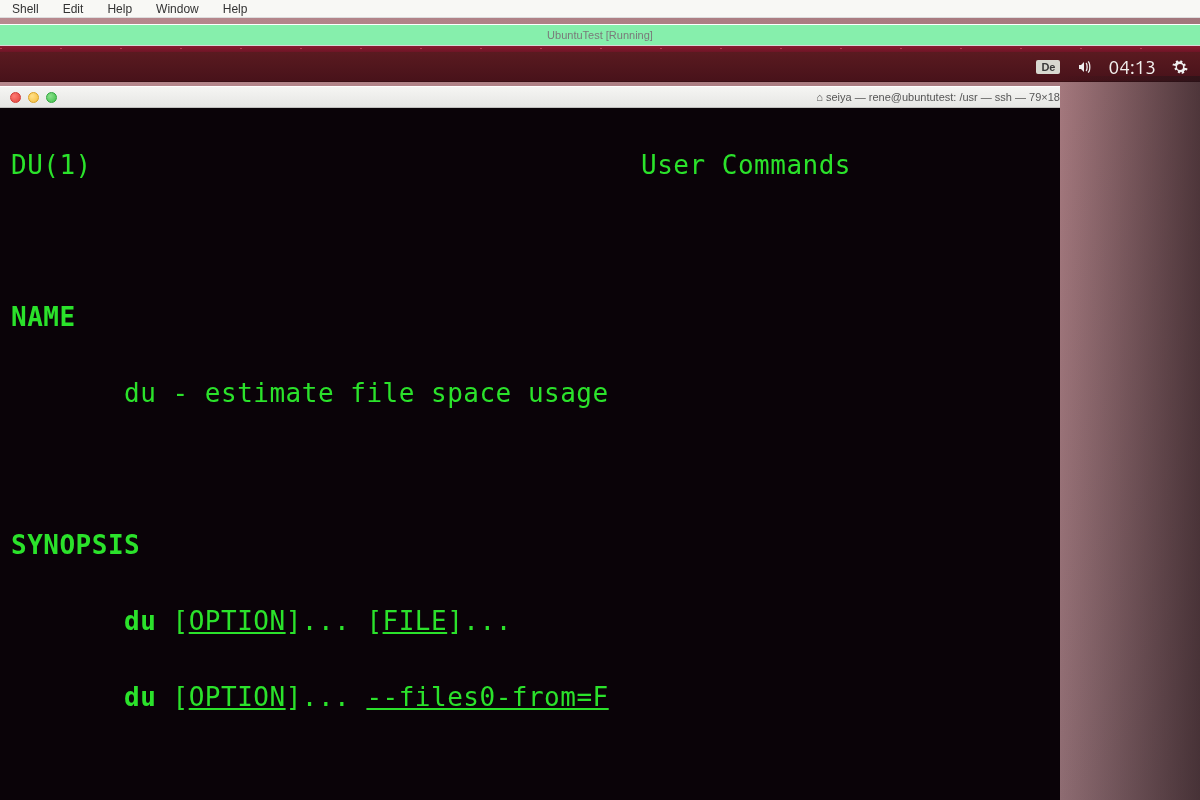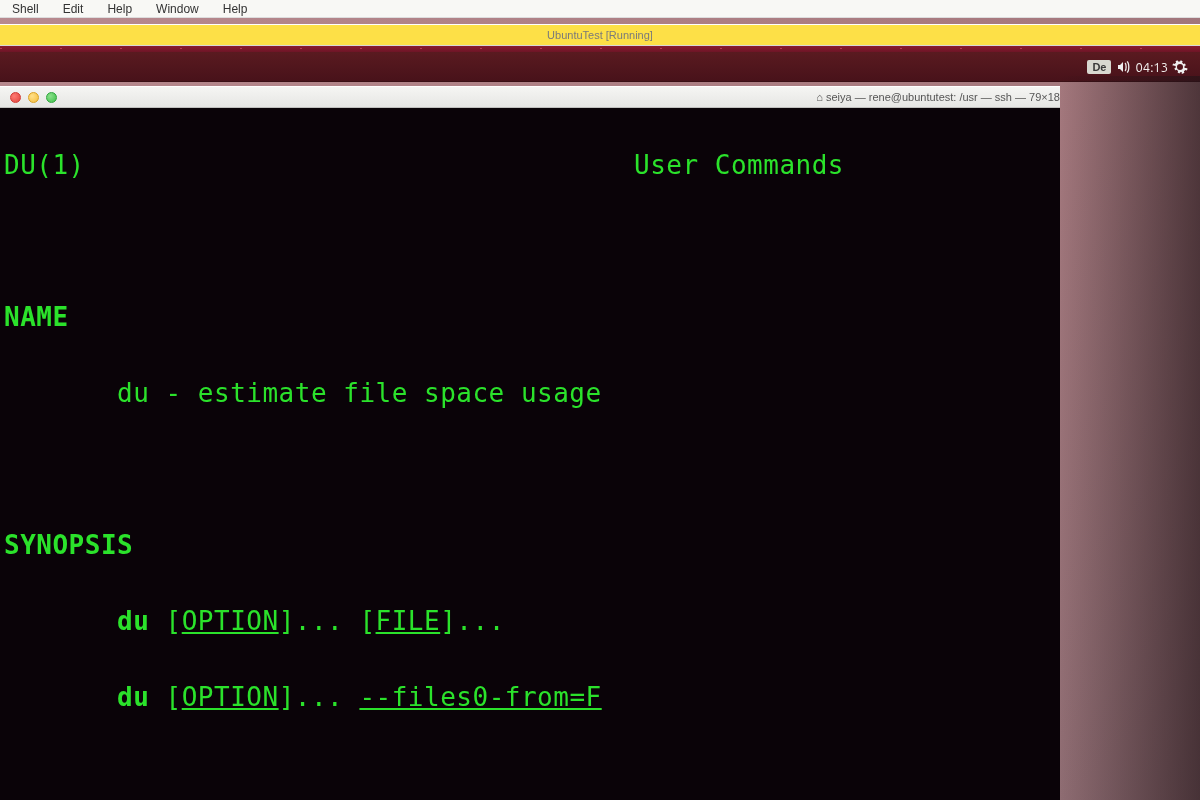--- a/index.html
+++ b/index.html
@@ -18,38 +18,38 @@
       align-items: center;
       padding-left: 12px;
       font-size: 12px;
       color: #333;
       gap: 24px;
       border-bottom: 1px solid #ddd;
     }
     .mac-menubar span { cursor: default; }
     .vm-titlebar {
       height: 22px;
-      background: #fde047;
+      background: #86efac;
       display: flex;
       align-items: center;
       justify-content: center;
       font-size: 11px;
       color: #7a7a7a;
       border-bottom: 1px solid #d8d8d6;
       border-top: 1px solid #fff;
       margin-top: 6px;
     }
     .ubuntu-topbar {
       height: 30px;
       background: linear-gradient(#5a1a20, #48121a);
       display: flex;
       align-items: center;
       justify-content: flex-end;
       padding-right: 12px;
-      gap: 4px;
+      gap: 16px;
       color: #eee;
       font-size: 13px;
       border-bottom: 1px solid #3a0f15;
     }
     .ubuntu-red-strip {
       height: 6px;
       background: linear-gradient(#8a1b30, #6e1526);
       position: relative;
     }
     .ubuntu-red-strip::after {
@@ -60,21 +60,21 @@
       background: repeating-linear-gradient(to right, rgba(255,120,140,0.4), rgba(255,120,140,0.4) 2px, transparent 2px, transparent 60px);
     }
     .kb-badge {
       background: #d8d8d0;
       color: #3a3a3a;
       font-size: 11px;
       font-weight: 600;
       padding: 1px 5px;
       border-radius: 2px;
     }
-    .clock { font-family: "Ubuntu", sans-serif; font-size: 13px; color: #f2f0ee; }
+    .clock { font-family: "Ubuntu", sans-serif; font-size: 19px; color: #f2f0ee; }
     .speaker-icon, .gear-icon {
       width: 16px; height: 16px; display: inline-block;
     }
     .terminal-window {
       position: absolute;
       left: 0;
       top: 86px;
       width: 1060px;
       background: #0a0308;
     }
@@ -98,21 +98,21 @@
     .term-body {
       font-family: "Menlo", "Monaco", "Consolas", monospace;
       font-size: 26px;
       line-height: 38px;
       color: #2be22b;
       padding: 0;
       white-space: pre;
       letter-spacing: 0.5px;
       overflow: hidden;
     }
-    .term-line { padding-left: 4px; }
+    .term-line { padding-left: 11px; }
     .bold { font-weight: 700; }
     .underline { text-decoration: underline; }
     .right-shadow {
       position: absolute;
       right: 0; top: 76px; bottom: 0;
       width: 140px;
       background: linear-gradient(to right, rgba(60,30,35,0.0), rgba(35,20,24,0.65));
       pointer-events: none;
     }
   </style>

